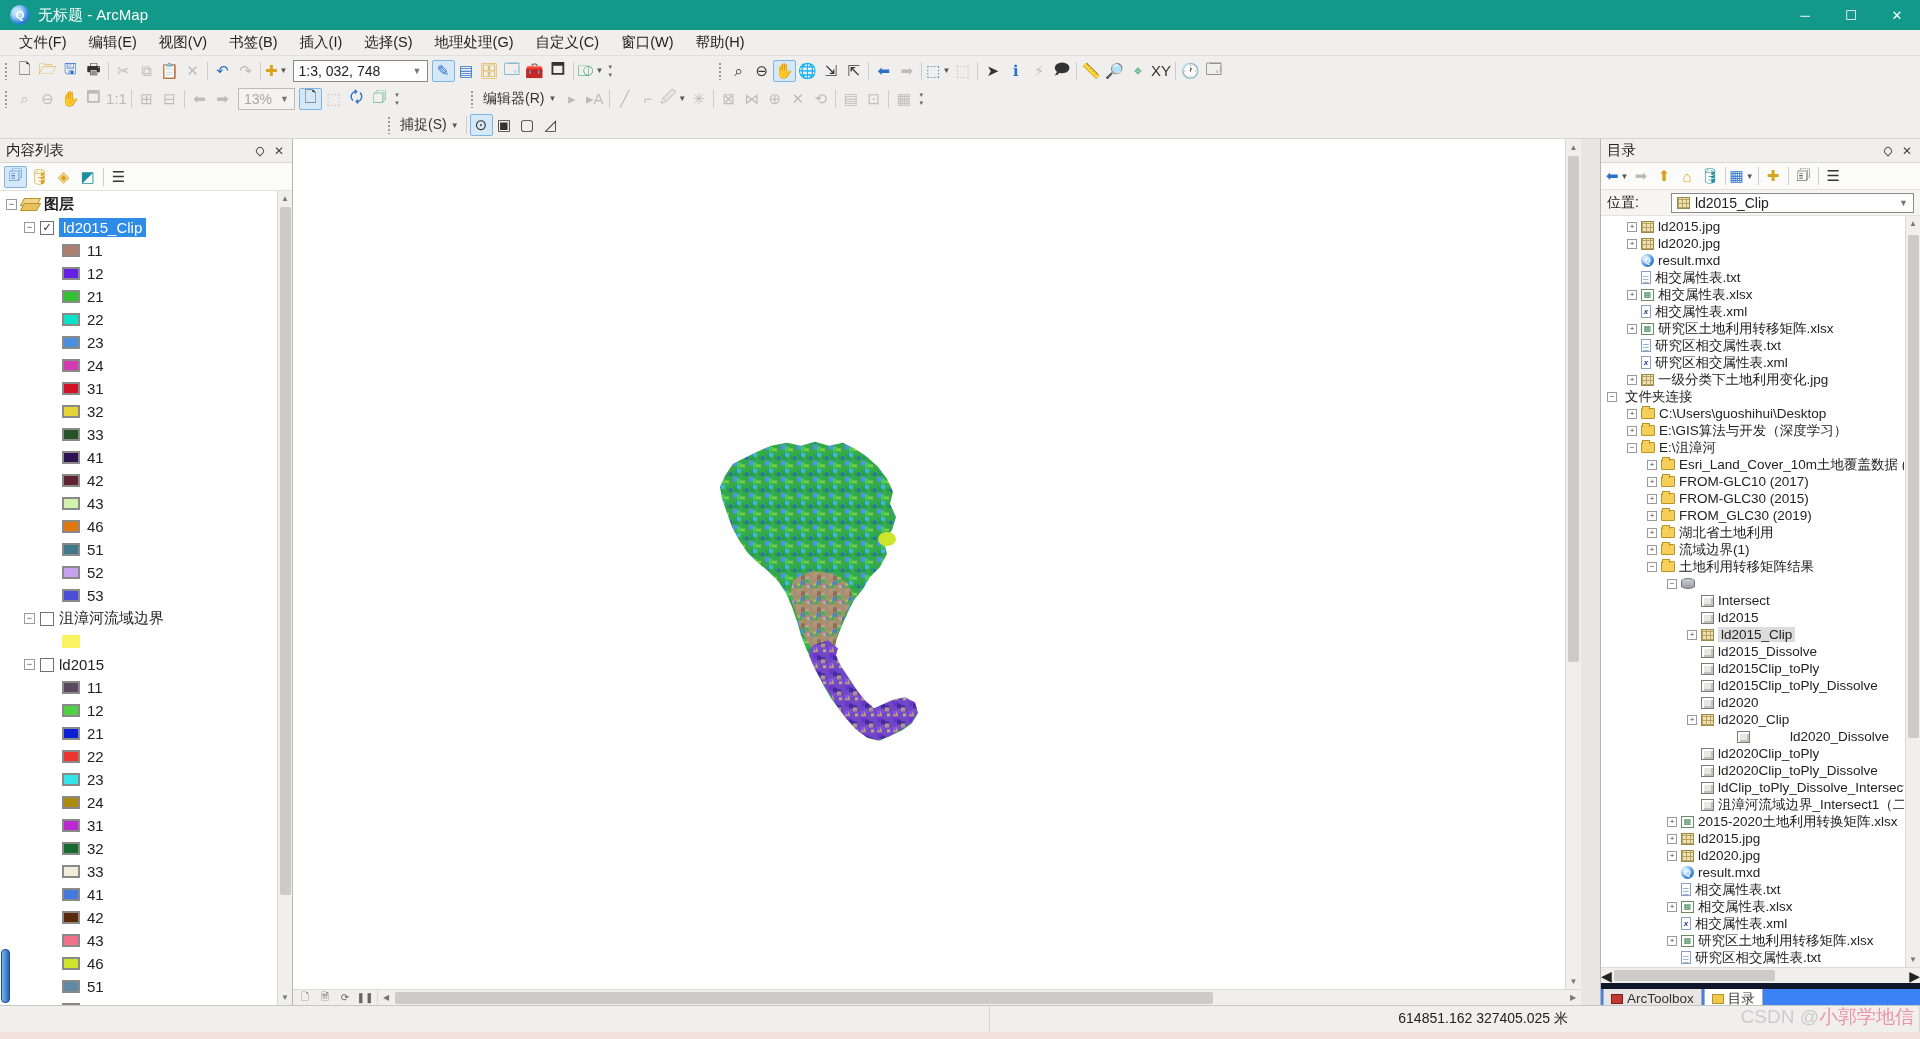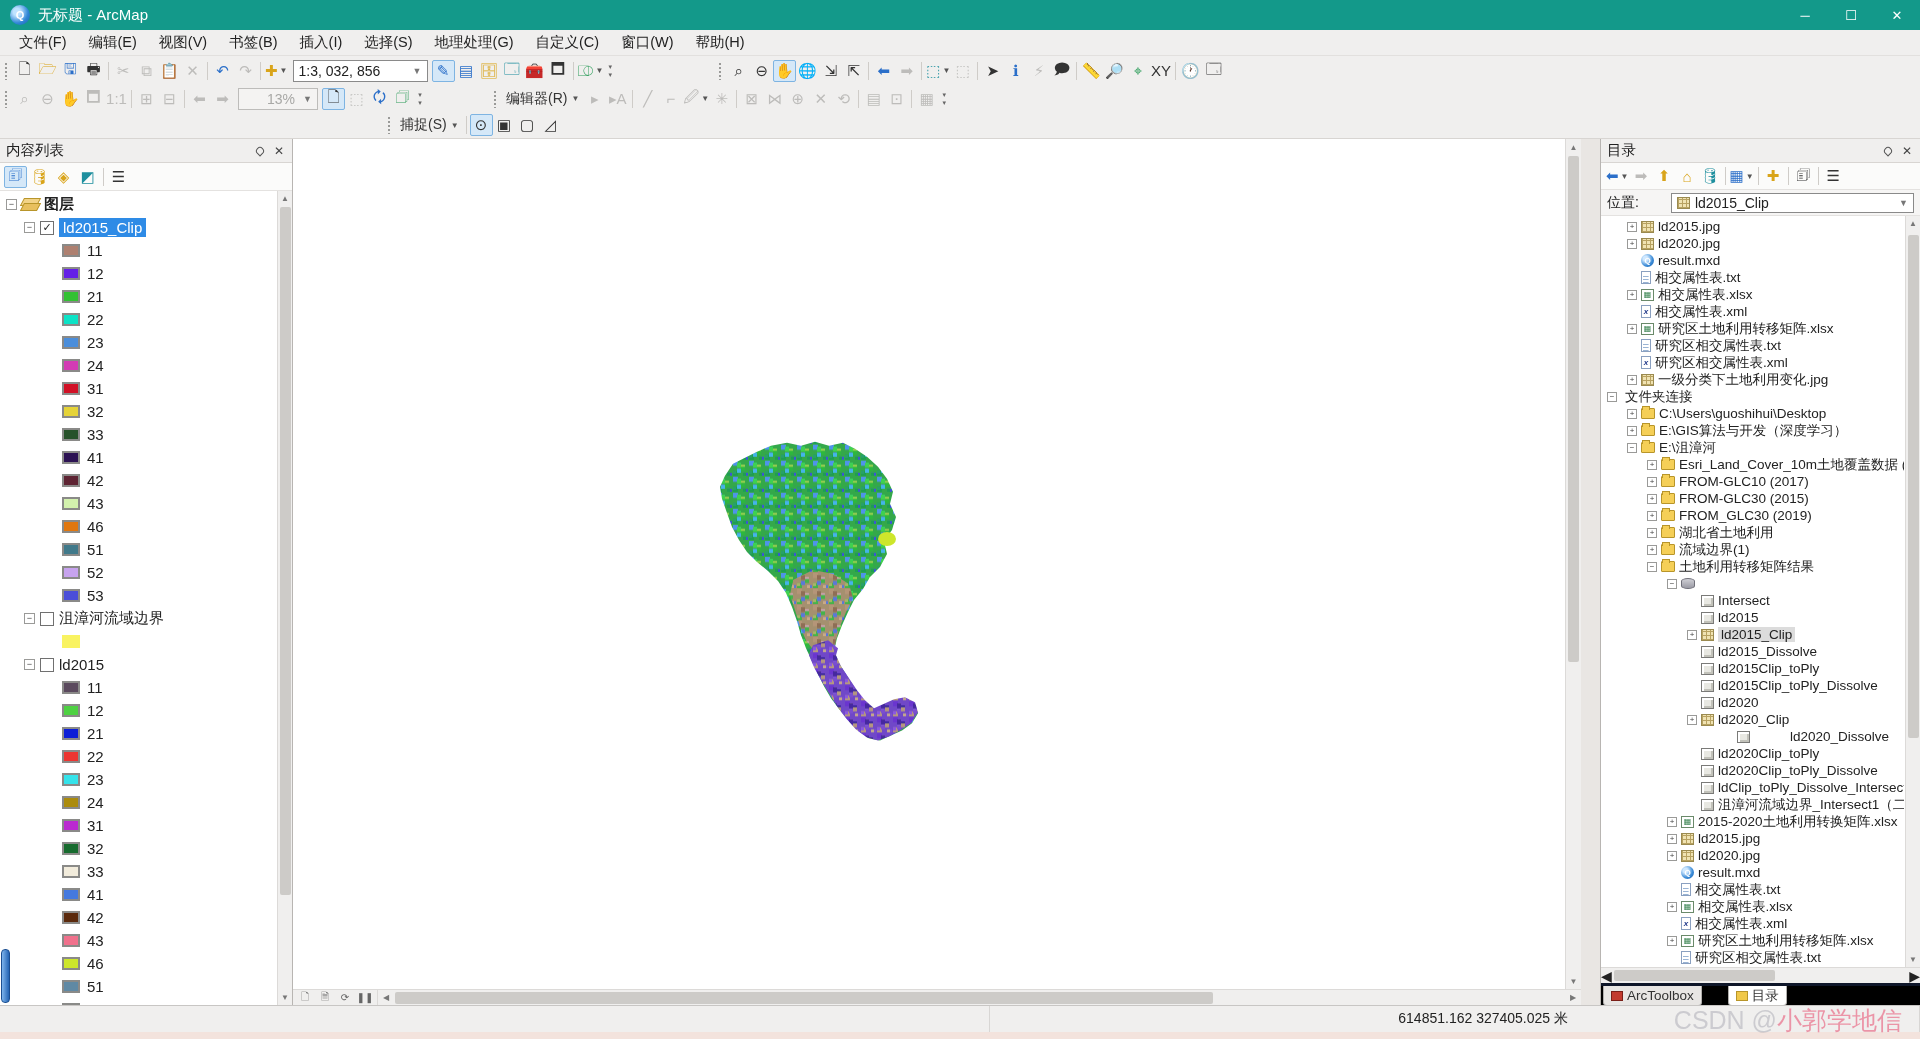--- a/index.html
+++ b/index.html
@@ -110,32 +110,32 @@
   .ic-foldercon { filter:hue-rotate(10deg); }
   .ic-gdb { width:14px; height:11px; background:linear-gradient(#d0d0d6,#9a9aa4); border:1px solid #70707a; border-radius:50% / 28%; }
   .ic-mxd { width:13px; height:13px; border-radius:50%; background:radial-gradient(circle at 35% 35%, #cfe8ff 0 20%, #3a8ad6 60%, #1b5fa8 100%); color:#fff; font-size:8px; font-weight:bold; display:flex; align-items:center; justify-content:center; }
   .ic-txt { width:10px; height:13px; background:#fff; border:1px solid #8aa0c0;
     background-image:repeating-linear-gradient(0deg,transparent 0 2px,#9ab4d4 2px 3px); background-size:70% 100%; background-position:1px 2px; background-repeat:no-repeat; }
   .ic-xlsx { width:13px; height:12px; border:1px solid #6a8a6a; background:#fff; display:flex; align-items:center; justify-content:center; font-size:8px; color:#2e7d46; font-weight:bold; }
   .ic-xml { width:10px; height:13px; background:#fff; border:1px solid #8aa0c0; display:flex; align-items:center; justify-content:center; font-size:8px; font-style:italic; color:#223a8a; font-weight:bold; }
   .cat-hscroll { height:16px; background:#f0efee; border-top:1px solid #dcdad8; display:flex; align-items:center; }
   .cat-hscroll .strack { flex:1; display:flex; align-items:center; padding:2px; }
   .cat-hscroll .sthumb { height:11px; width:55%; background:#cdcbc8; border-radius:2px; }
-  .cat-tabs { height:22px; background:#000000; display:flex; align-items:flex-start; padding-left:2px; border-top:3px solid #0f172a;gap:24px; }
+  .cat-tabs { height:22px; background:#3b82f6; display:flex; align-items:flex-start; padding-left:2px; border-top:6px solid #0f172a; }
   .cat-tab { height:20px; display:flex; align-items:center; padding:0 7px; font-size:13.5px;
     border:1px solid #b0aeac; border-top:none; border-radius:0 0 4px 4px; background:#e8e6e4; margin-right:2px; color:#333; }
   .cat-tab.active { background:#fff; font-weight:normal; }
   .tabicon-red { width:12px; height:10px; background:#c23a2e; border:1px solid #7a1f18; margin-right:4px; }
   .tabicon-yel { width:12px; height:10px; background:#f0c84a; border:1px solid #b8952a; margin-right:4px; }
 
   
   .statusbar { height:27px; background:#f0efee; border-top:1px solid #c8c6c4; display:flex; align-items:center; position:relative; flex:0 0 auto; font-size:14px; }
   .sb-seg { height:100%; border-right:1px solid #d8d6d4; }
   .coords { position:absolute; right:352px; top:0; height:100%; display:flex; align-items:center; color:#222; }
-  .watermark { position:absolute; right:18px; top:-2px; font-size:25px; color:rgba(233,92,122,.62); white-space:nowrap; pointer-events:none;text-align:center; }
+  .watermark { position:absolute; right:6px; top:-2px; font-size:19px; color:rgba(233,92,122,.62); white-space:nowrap; pointer-events:none;text-align:center; }
   .watermark .wlight { color:rgba(160,160,170,.45); }
   .bottomstrip { height:7px; background:#f3e3dd; flex:0 0 auto; }
 
   .float-handle { position:absolute; left:1px; bottom:2px; width:9px; height:54px; border-radius:4px;
     background:linear-gradient(90deg,#7db4ec,#2464b4); border:1px solid #1b4f92; }
 </style>
 </head>
 <body>
 
 <div class="window">
@@ -175,21 +175,21 @@
           <div class="tbi d">⧉</div>
           <div class="tbi dark">📋</div>
           <div class="tbi d">✕</div>
           <div class="tsep"></div>
           <div class="tbi blue">↶</div>
           <div class="tbi d">↷</div>
           <div class="tsep"></div>
           <div class="tbi yellow">✚<span class="dd">▼</span></div>
         </span>
       <div class="combo" style="width:135px;margin:0 4px;">
-        <span style="flex:1;">1:3, 032, 856</span>
+        <span style="flex:1;">1:3, 032, 748</span>
         <span class="carat">▼</span>
       </div>
       <span id="tb-standard2" style="display:flex;align-items:center;">
           <div class="tbi a blue">✎</div>
           <div class="tbi blue">▤</div>
           <div class="tbi yellow">🗄</div>
           <div class="tbi teal">🗔</div>
           <div class="tbi red">🧰</div>
           <div class="tbi dark">🗖</div>
           <div class="tsep"></div>
@@ -239,21 +239,21 @@
           <div class="tbi d">✋</div>
           <div class="tbi d">🗖</div>
           <div class="tbi d">1:1</div>
           <div class="tsep"></div>
           <div class="tbi d">⊞</div>
           <div class="tbi d">⊟</div>
           <div class="tsep"></div>
           <div class="tbi d">⬅</div>
           <div class="tbi d">➡</div>
         </span>
-      <div class="combo dis" style="width:80px;margin:12px 4px;text-align:right;">
+      <div class="combo dis" style="width:57px;margin:12px 4px;">
         <span style="flex:1;">13%</span>
         <span class="carat">▼</span>
       </div>
       <span id="tb-layout2" style="display:flex;align-items:center;">
           <div class="tbi a dark">🗋</div>
           <div class="tbi d">⬚</div>
           <div class="tbi blue">🗘</div>
           <div class="tbi green">🗇</div>
         </span>
       <div class="overflow">▾<br>▾</div>

